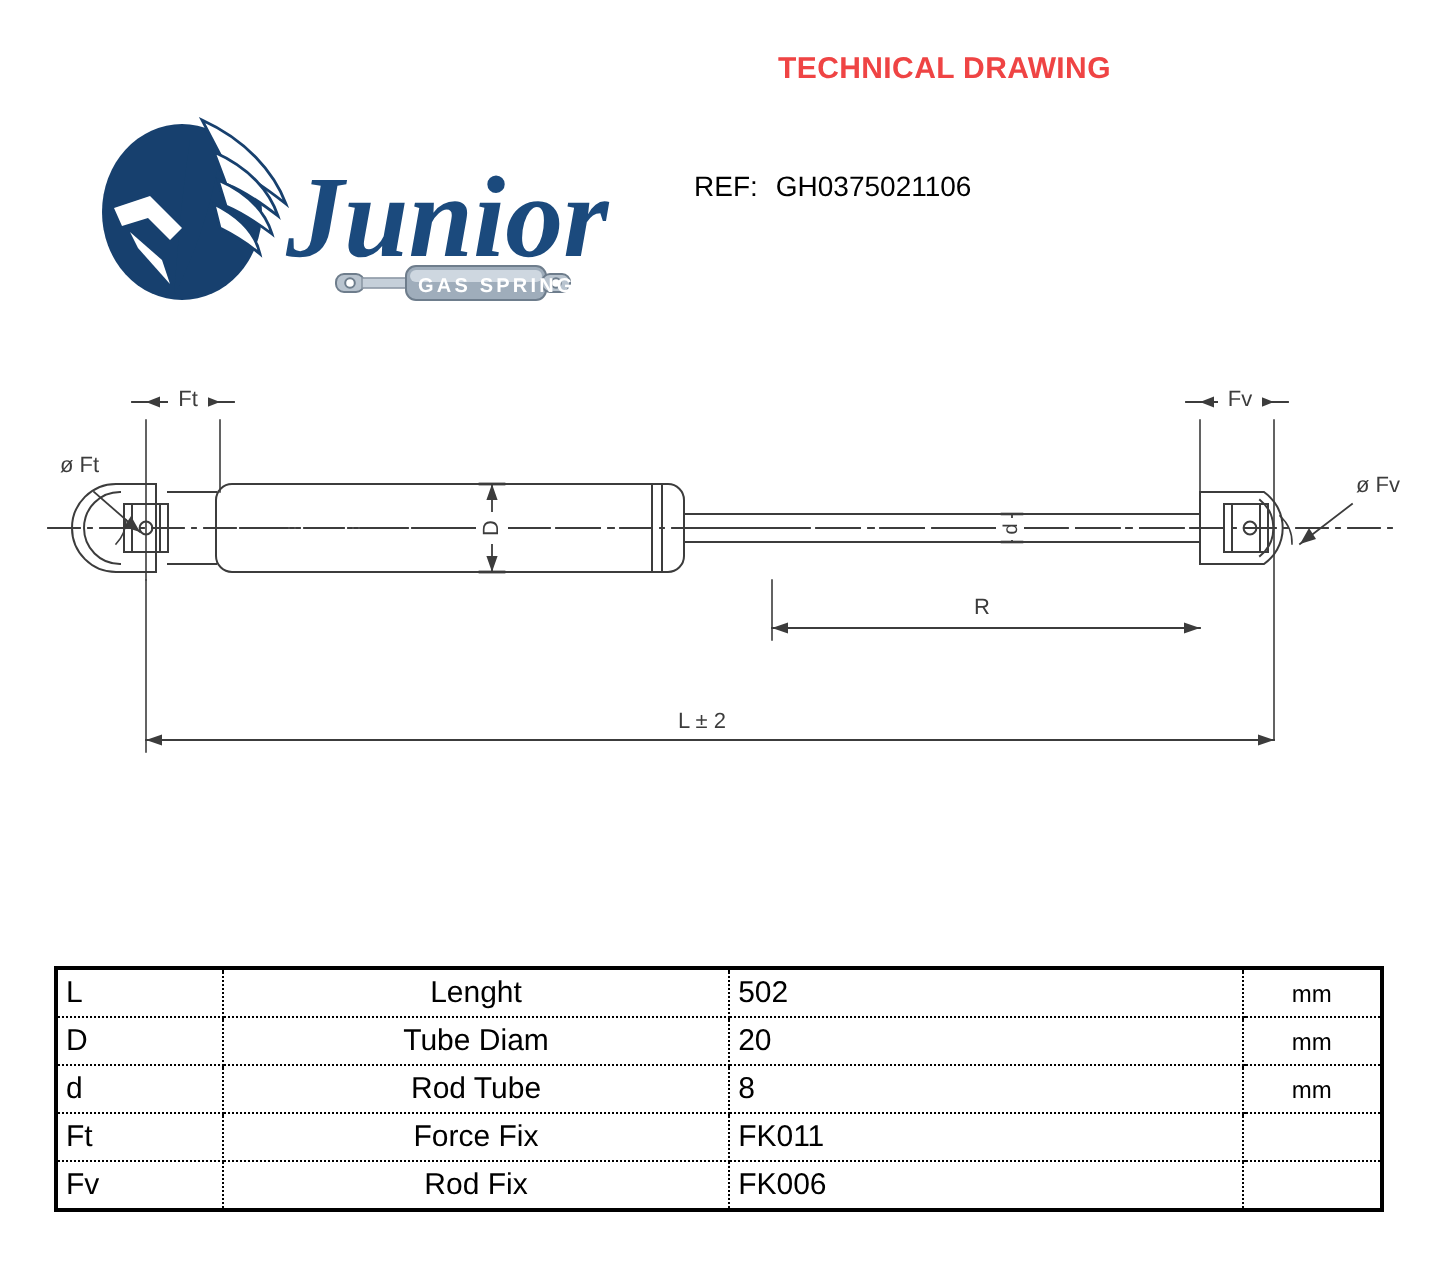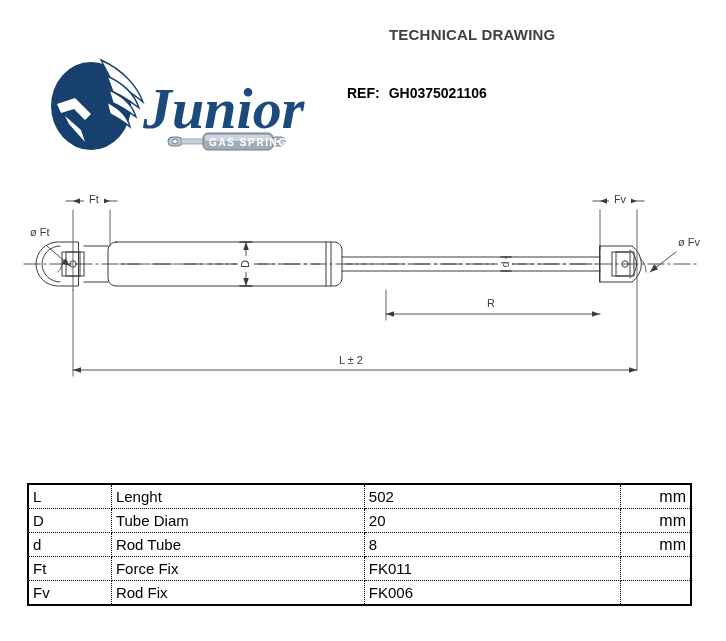--- a/index.html
+++ b/index.html
@@ -19,29 +19,29 @@
   #header {
     position: absolute;
     left: 0; top: 0;
     width: 726px; height: 175px;
   }
   #doc-title {
     position: absolute;
     left: 389px; top: 26px;
     font-size: 15px;
     font-weight: bold;
-    color: #404040;
+    color: #ef4444;
     letter-spacing: 0.2px;
     white-space: nowrap;
   }
   #ref-line {
     position: absolute;
     left: 347px; top: 85px;
     font-size: 14px;
-    font-weight: bold;
+    font-weight: normal;
     color: #000;
     white-space: nowrap;
   }
   #ref-label { margin-right: 9px; }
 
   
   #logo {
     position: absolute;
     left: 35px; top: 56px;
     width: 285px; height: 100px; text-align: center;
@@ -68,23 +68,23 @@
     padding: 0 4px;
     font-size: 15px;
     color: #000;
     border-right: 1px dotted #000;
     border-bottom: 1px dotted #000;
     vertical-align: middle;
     line-height: 1;
   }
   #spec-table tr:last-child td { border-bottom: none; }
   #spec-table td.c-sym   { width: 78px;  text-align: left; }
-  #spec-table td.c-name  { width: 258px; text-align: left; margin-top: 48px; }
+  #spec-table td.c-name  { width: 258px; text-align: center; margin-top: 48px; }
   #spec-table td.c-val   { width: 262px; }
-  #spec-table td.c-unit  { width: 63px;  text-align: right; font-size: 16px;
+  #spec-table td.c-unit  { width: 63px;  text-align: center; font-size: 12px;
                            border-right: none; }
 </style>
 </head>
 <body>
 
 <div id="header">
 
   <div id="doc-title">TECHNICAL DRAWING</div>
 
   <div id="ref-line">

